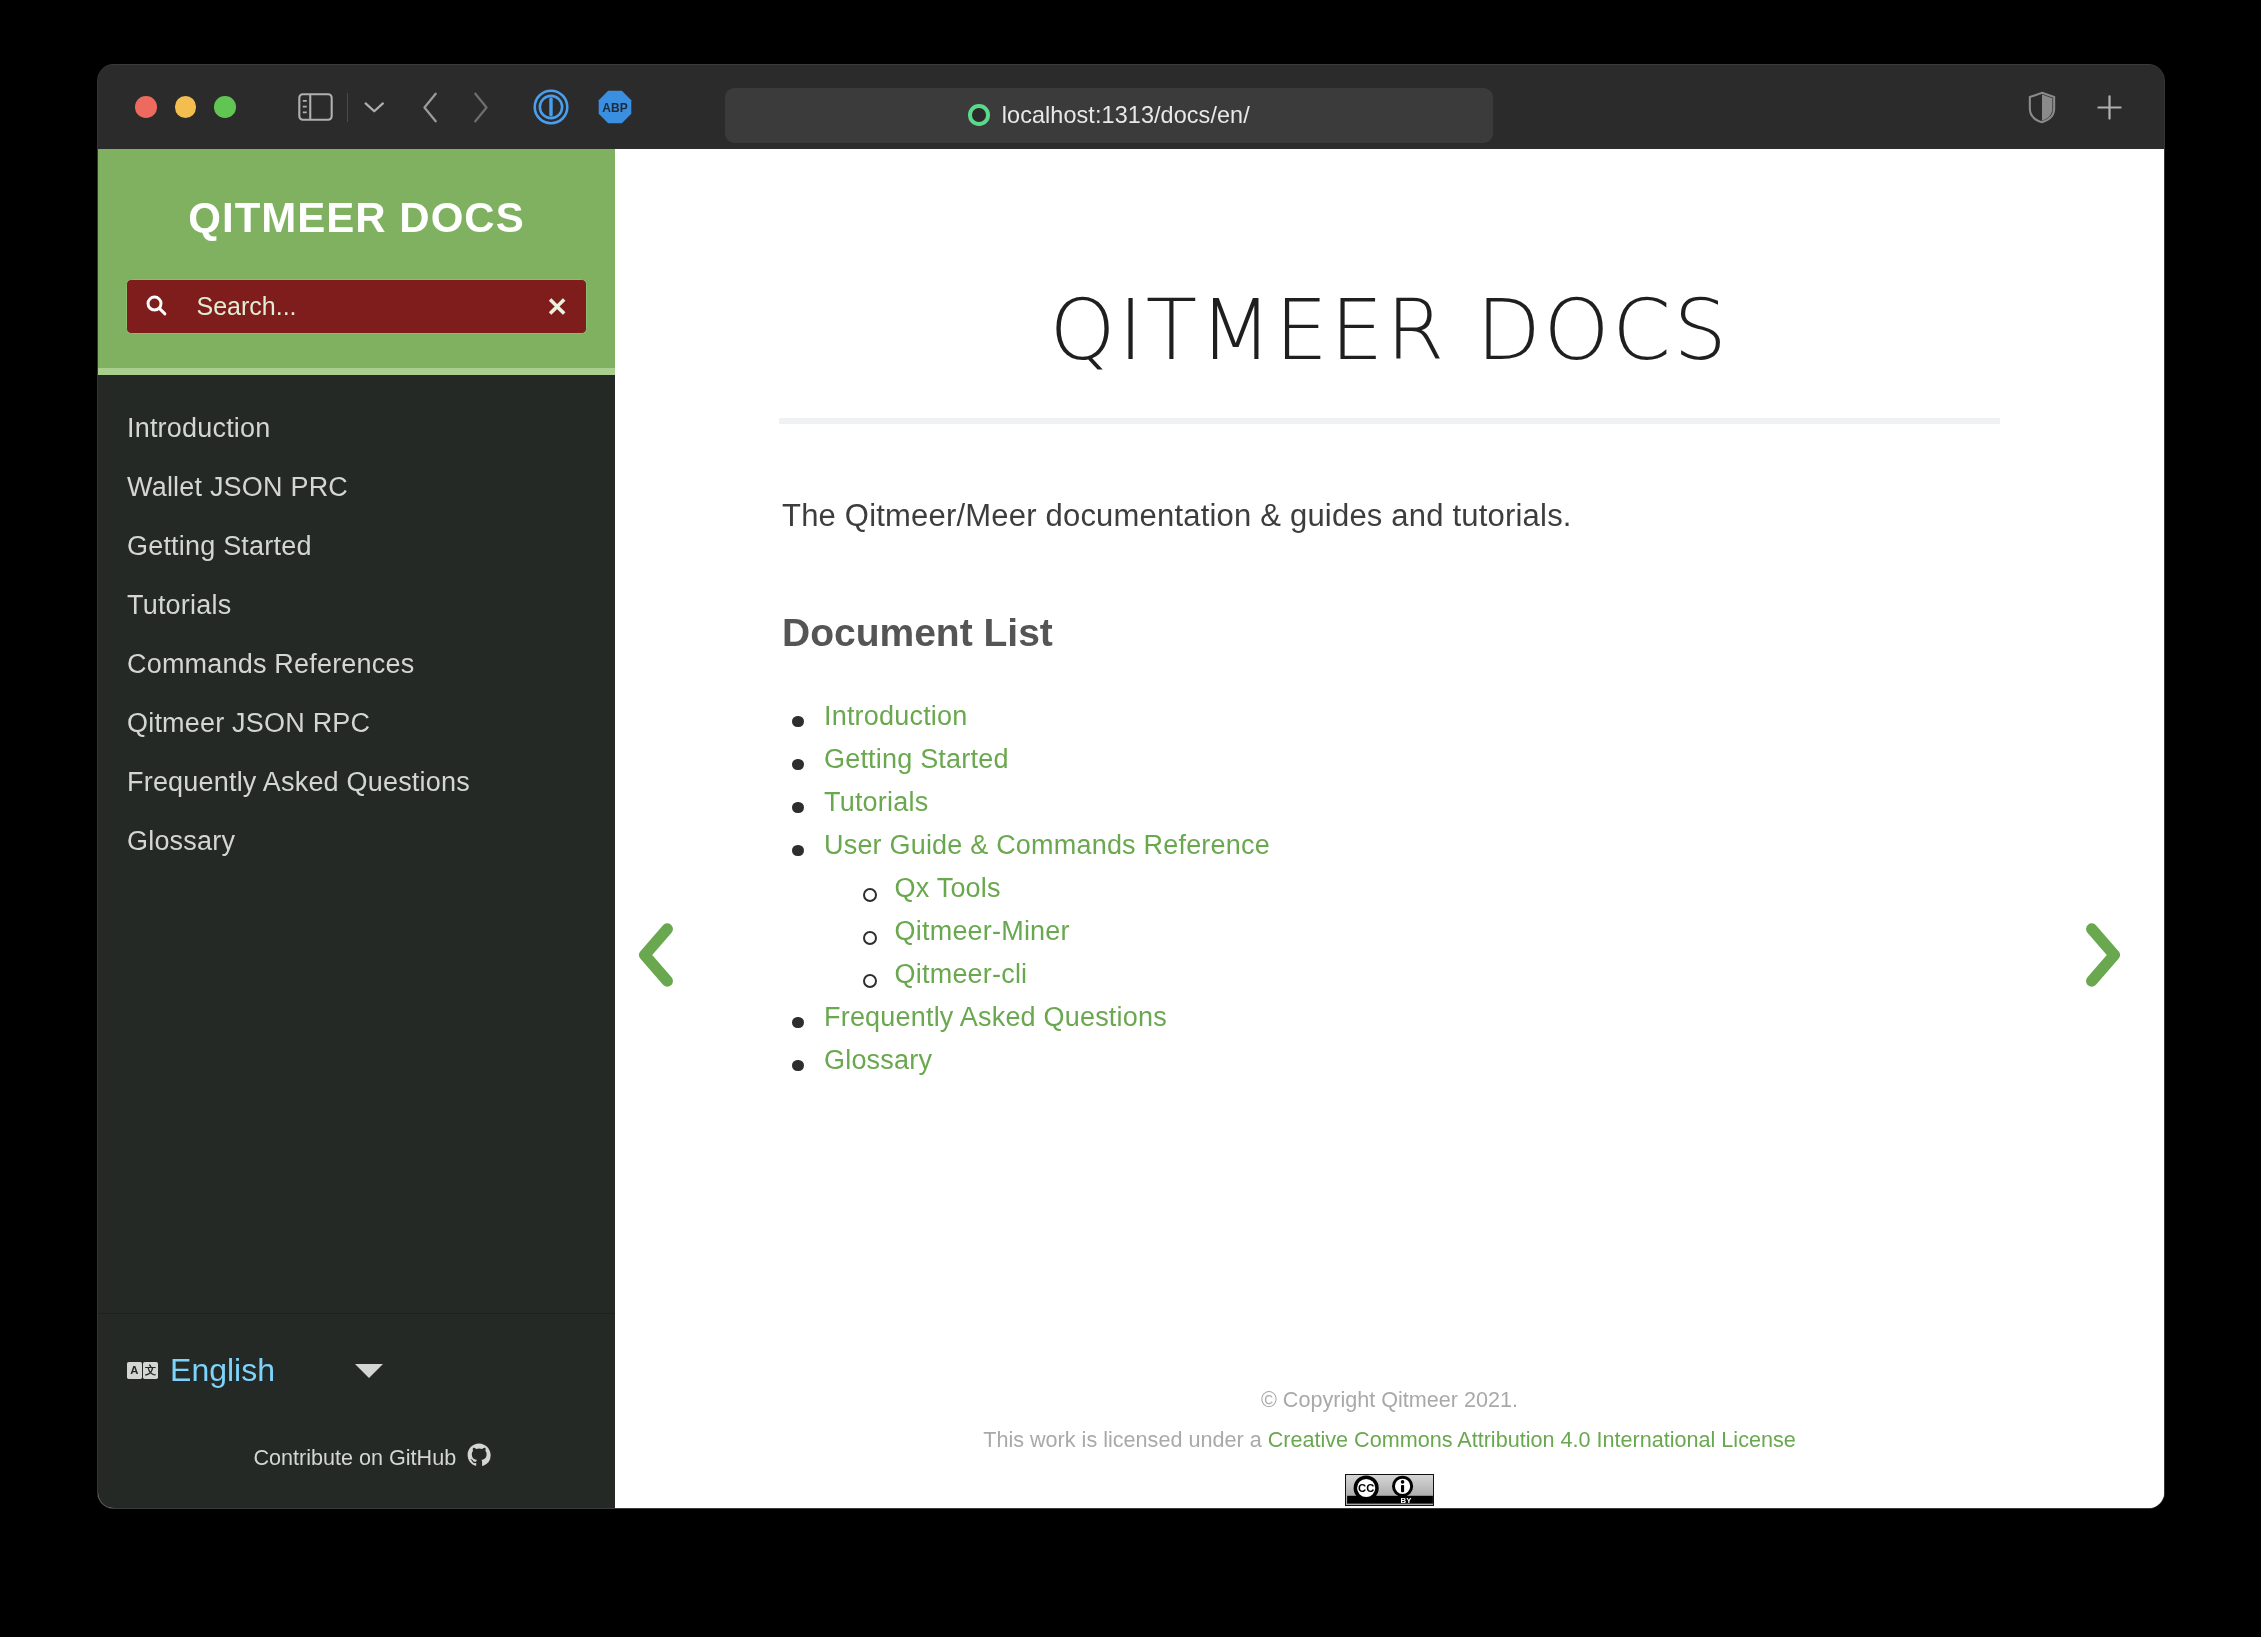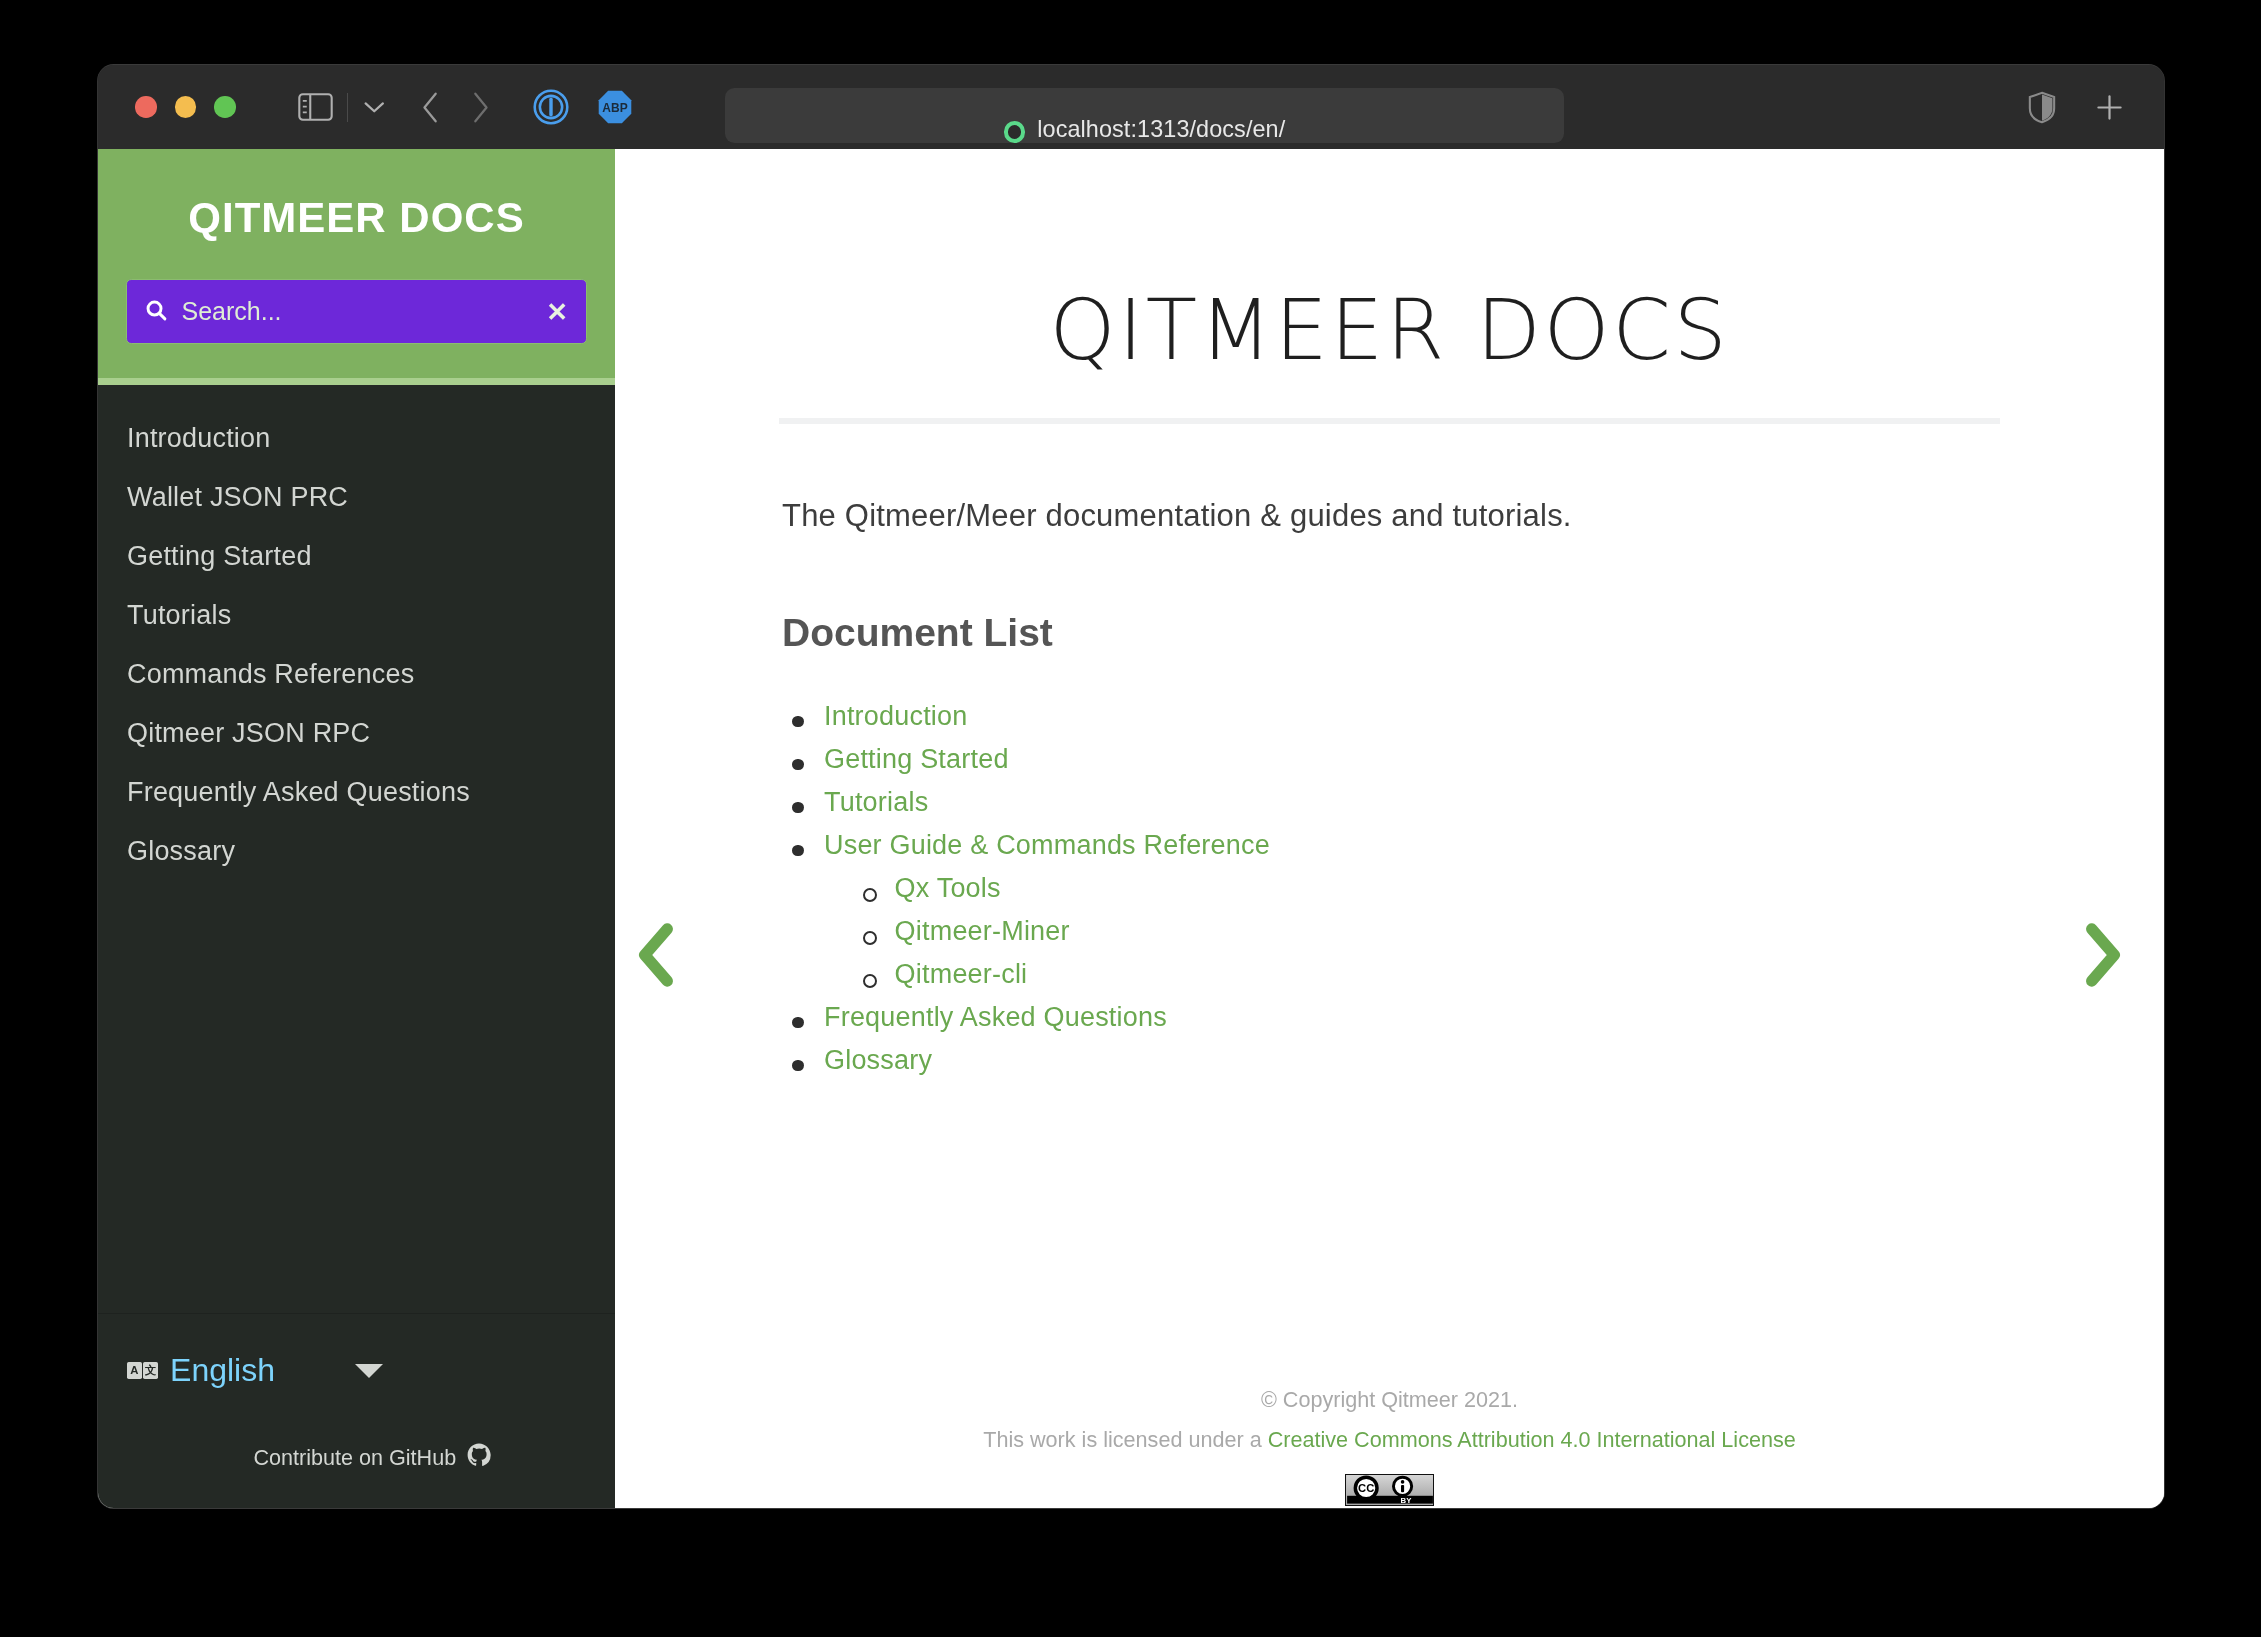--- a/index.html
+++ b/index.html
@@ -46,25 +46,25 @@
     margin-left: 14px;
   }
   #back-button { margin-left: 35px; }
   #forward-button { margin-left: 31px; }
   #onepassword-button { margin-left: 43px; }
   #adblock-button { margin-left: 28px; text-decoration: underline; }
 
   #address-bar {
     position: absolute;
     left: 627px; top: 22.5px;
-    width: 839px; height: 55px;
+    width: 768px; height: 55px;
     background: #3b3b3b;
     border-radius: 9.5px;
     display: flex;
-    align-items: flex-end;
+    align-items: center;
     justify-content: center;
     gap: 12px;
   }
   #site-favicon-icon {
     width: 21.6px; height: 21.6px;
     border-radius: 50%;
     border: 4.3px solid #5ad98a;
     background: #2b2b2b;
   }
   #address-bar-url {
@@ -103,28 +103,28 @@
   #site-title {
     color: #ffffff;
     font-size: 42px;
     font-weight: bold;
     letter-spacing: 1px;
     text-align: center;
     padding-bottom: 37px;
   }
   #search-box {
     margin: 0 28px 34px 28px;
-    height: 65px;
-    background: #6d28d9;
+    height: 55px;
+    background: #7f1d1d;
     border: 0.9px solid #8cbc70;
     border-radius: 5.2px;
     display: flex;
     align-items: center;
     padding: 0 18px;
-    gap: 14px;
+    gap: 29px;
   }
   #search-input-text {
     flex: 1;
     color: #dfeed4;
     font-size: 25px;
   }
   #search-clear-icon {
     color: #e8f3df;
     font-size: 26px;
     font-weight: bold;

